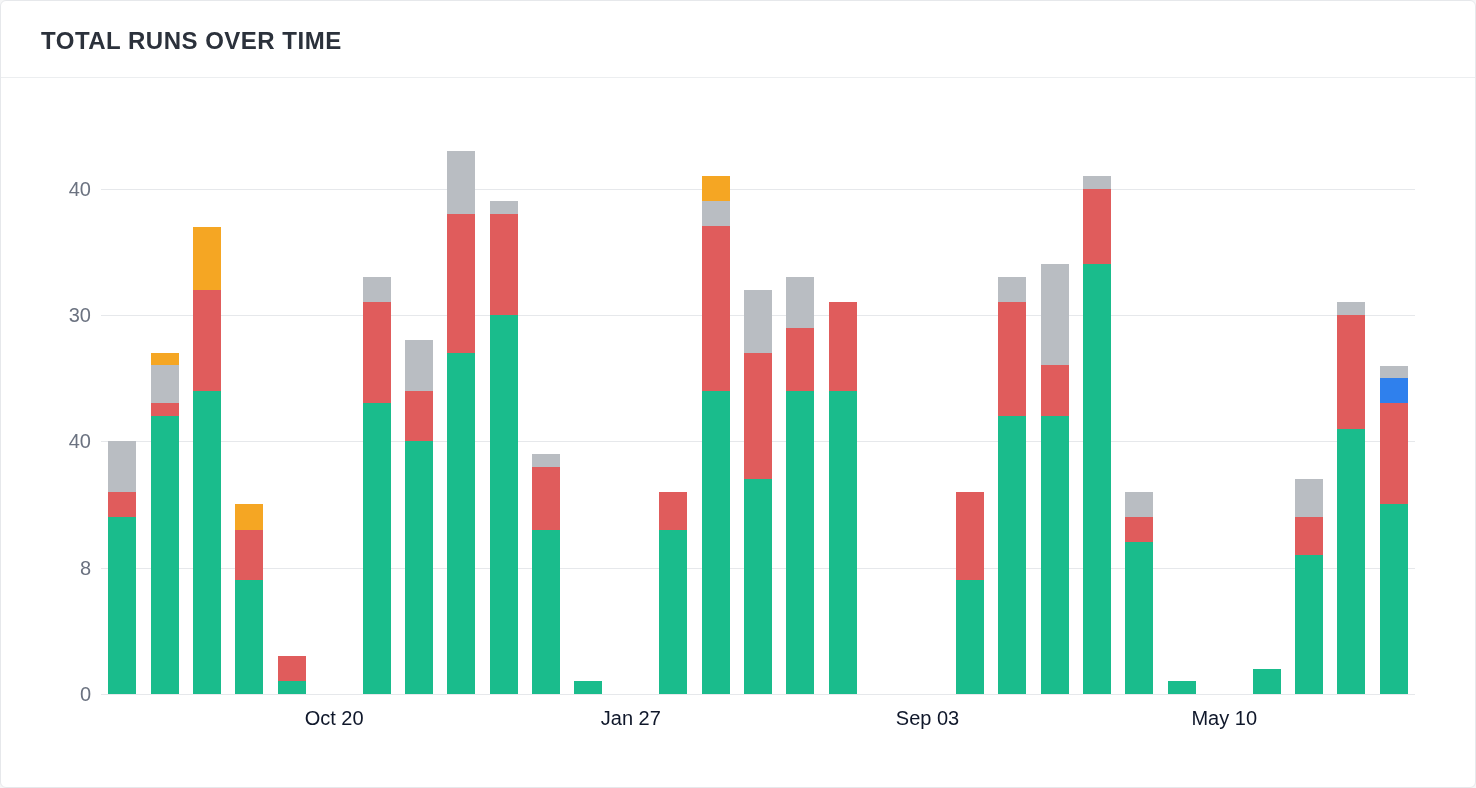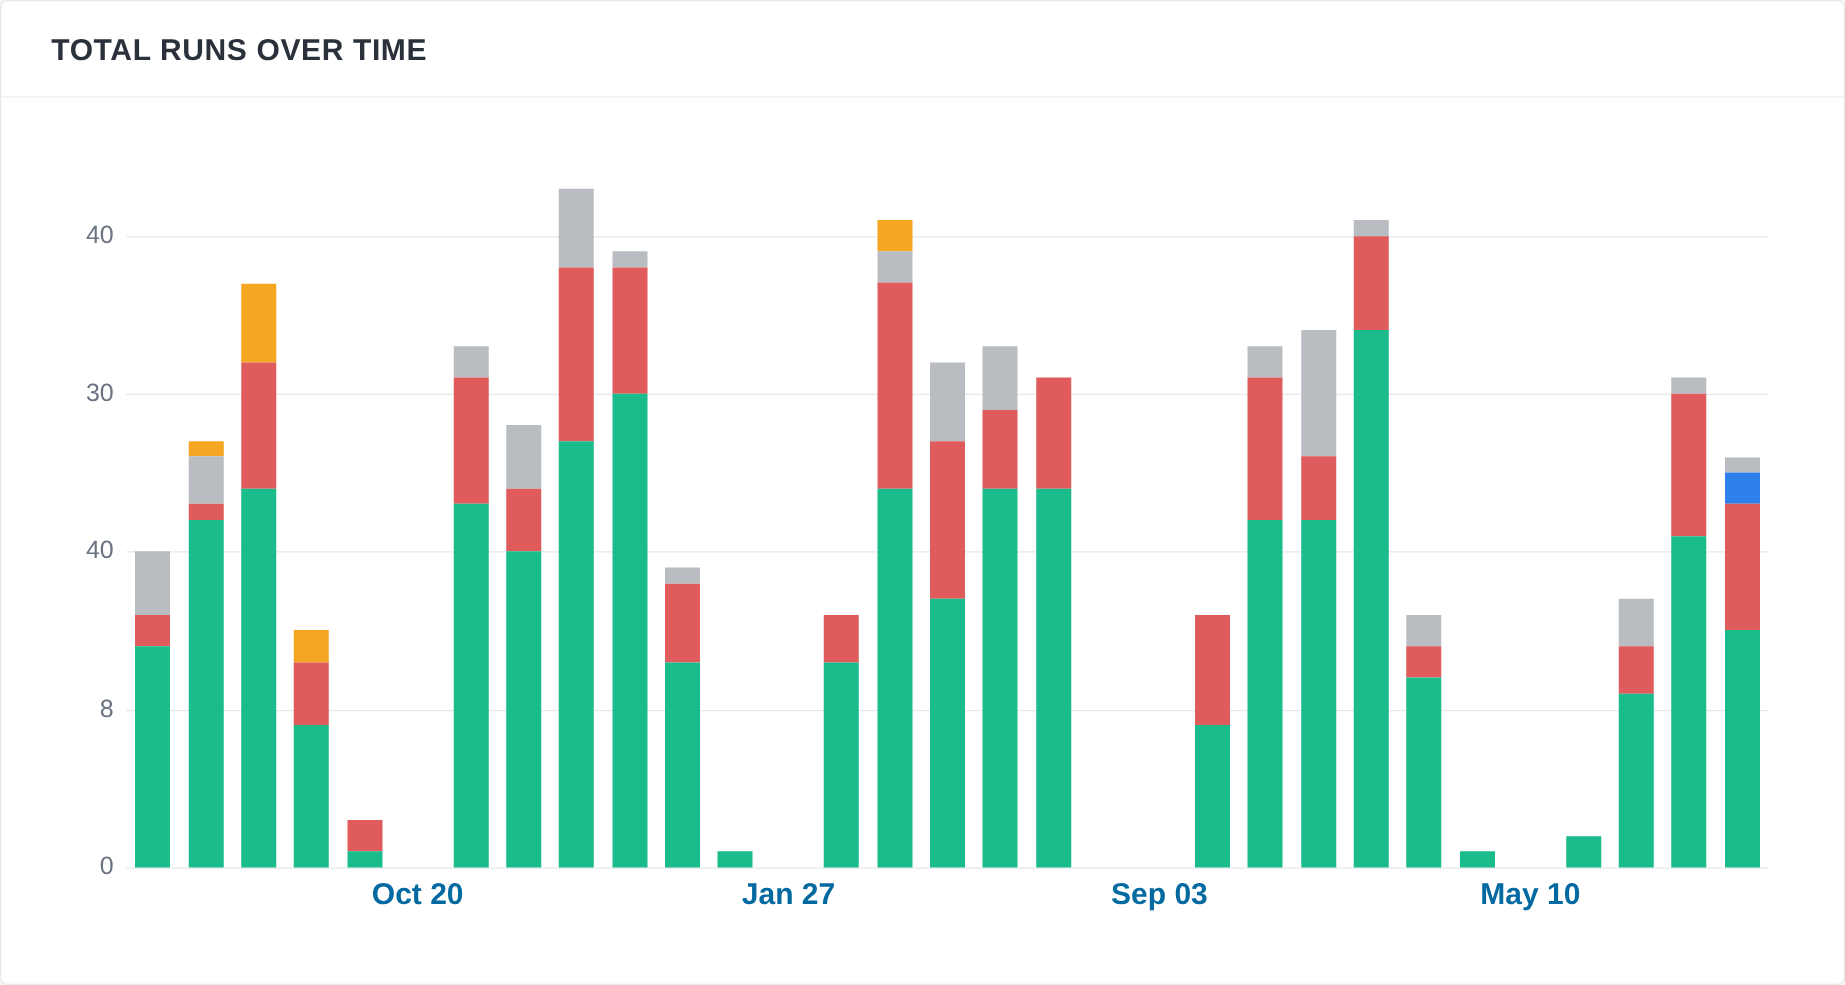--- a/index.html
+++ b/index.html
@@ -83,25 +83,24 @@
     left: -50px;
     width: 40px;
     text-align: right;
     font-size: 20px;
     color: #6b7280;
     transform: translateY(-50%);
   }
   .x-label {
     position: absolute;
     bottom: -36px;
-    font-size: 24px;
-    color: #0369a1;
+    font-size: 20px;
+    color: #0f172a;
     transform: translateX(-50%);
     white-space: nowrap;
-    font-weight: bold;
   }
   .bars {
     position: absolute;
     left: 0;
     right: 0;
     top: 0;
     bottom: 0;
   }
   .bar-group {
     position: absolute;

